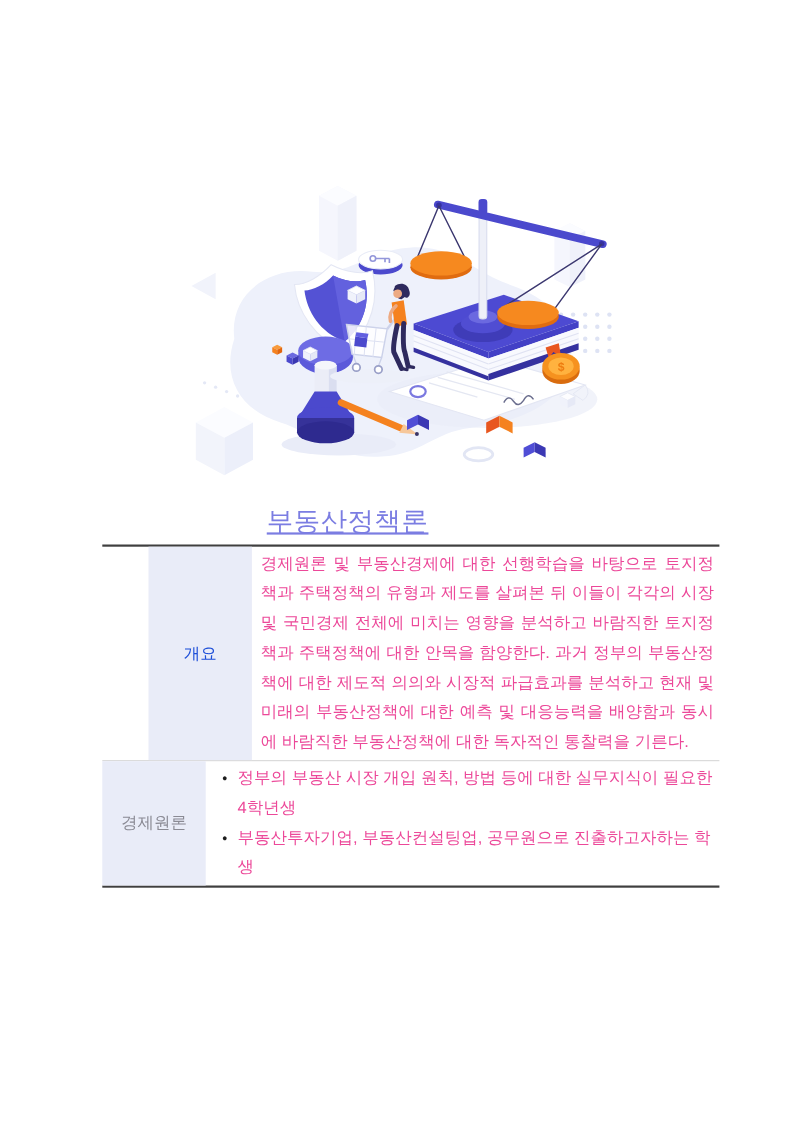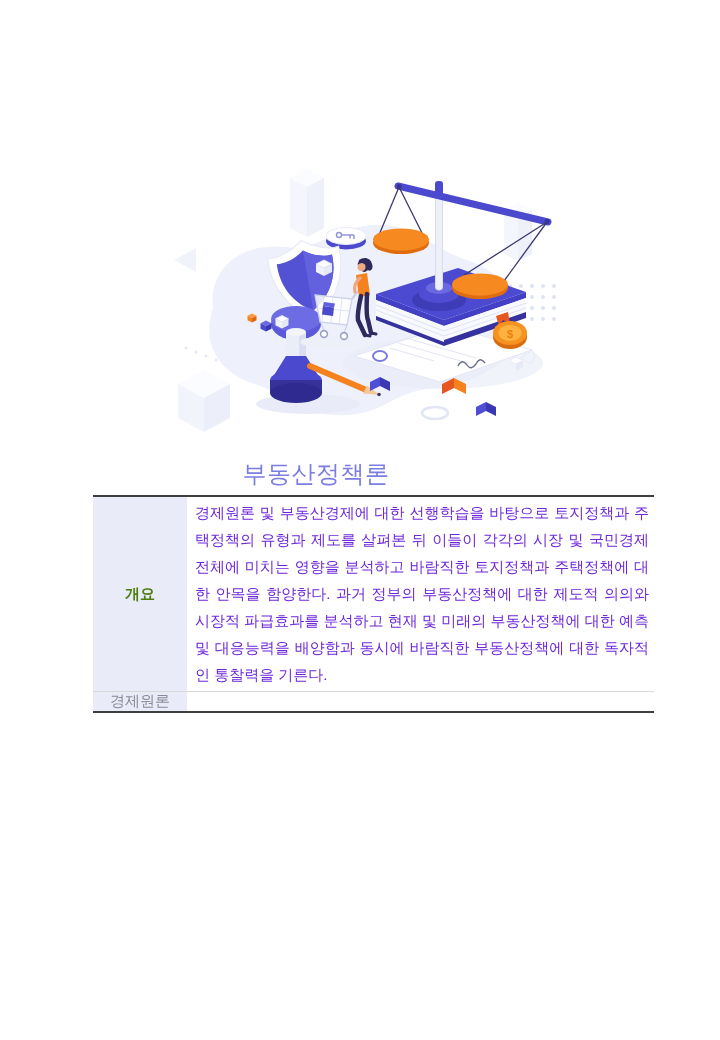--- a/index.html
+++ b/index.html
@@ -7,40 +7,40 @@
     width:720px;height:1040px;background:#ffffff;
     font-family:"Liberation Sans","DejaVu Sans",sans-serif;
   }
   .stage{position:relative;width:720px;height:1040px;background:#ffffff;overflow:hidden;}
 
   .illustration{position:absolute;left:158px;top:148px;width:404px;height:292px;}
 
   .page-title{
     position:absolute;left:0;top:442px;width:632px;
     text-align:center;font-size:24px;letter-spacing:.5px;
-    color:#7b7de2;font-weight:400;
+    color:#7b7de2;font-weight:400;text-decoration:underline;
   }
 
   .info-table{
     position:absolute;left:93px;top:495px;width:561px;
     border-top:2px solid #3f3f3f;border-bottom:2px solid #3f3f3f;
     box-sizing:border-box;
   }
   .t-row{display:flex;align-items:stretch;}
   .t-row + .t-row{border-top:1px solid #d8d8d8;}
   .label-cell{
     flex:0 0 94px;background:#e9ecf8;
     display:flex;align-items:center;justify-content:center;
     font-size:15px;text-align:center;
   }
-  .t-row.row-overview .label-cell{font-weight:bold;color:#4d7c0f;}
+  .t-row.row-overview .label-cell{font-weight:normal;color:#1d4ed8;margin-left:42px;}
   .t-row.row-target .label-cell{font-weight:400;color:#8a8a94;}
   .content-cell{
     flex:1;padding:2px 5px 3px 8px;
-    font-size:15px;line-height:27px;color:#6d28d9;
+    font-size:15px;line-height:27px;color:#ec4899;
   }
   .content-cell p{margin:0;text-align:justify;}
   .content-cell ul{margin:0;padding:0;list-style:none;}
   .content-cell li{position:relative;padding-left:21px;}
   .content-cell li::before{
     content:"\2022";position:absolute;left:7px;top:0;
     font-size:13px;color:#1e1e1e;
   }
 </style>
 </head>
@@ -242,16 +242,22 @@
 
     <div class="t-row row-overview">
       <div class="label-cell">개요</div>
       <div class="content-cell">
         <p>경제원론 및 부동산경제에 대한 선행학습을 바탕으로 토지정책과 주택정책의 유형과 제도를 살펴본 뒤 이들이 각각의 시장 및 국민경제 전체에 미치는 영향을 분석하고 바람직한 토지정책과 주택정책에 대한 안목을 함양한다. 과거 정부의 부동산정책에 대한 제도적 의의와 시장적 파급효과를 분석하고 현재 및 미래의 부동산정책에 대한 예측 및 대응능력을 배양함과 동시에 바람직한 부동산정책에 대한 독자적인 통찰력을 기른다.</p>
       </div>
     </div>
 
     <div class="t-row row-target">
       <div class="label-cell">경제원론</div>
+      <div class="content-cell">
+        <ul>
+          <li>정부의 부동산 시장 개입 원칙, 방법 등에 대한 실무지식이 필요한 4학년생</li>
+          <li>부동산투자기업, 부동산컨설팅업, 공무원으로 진출하고자하는 학생</li>
+        </ul>
+      </div>
     </div>
 
   </div>
 </div>
 
 </body></html>

